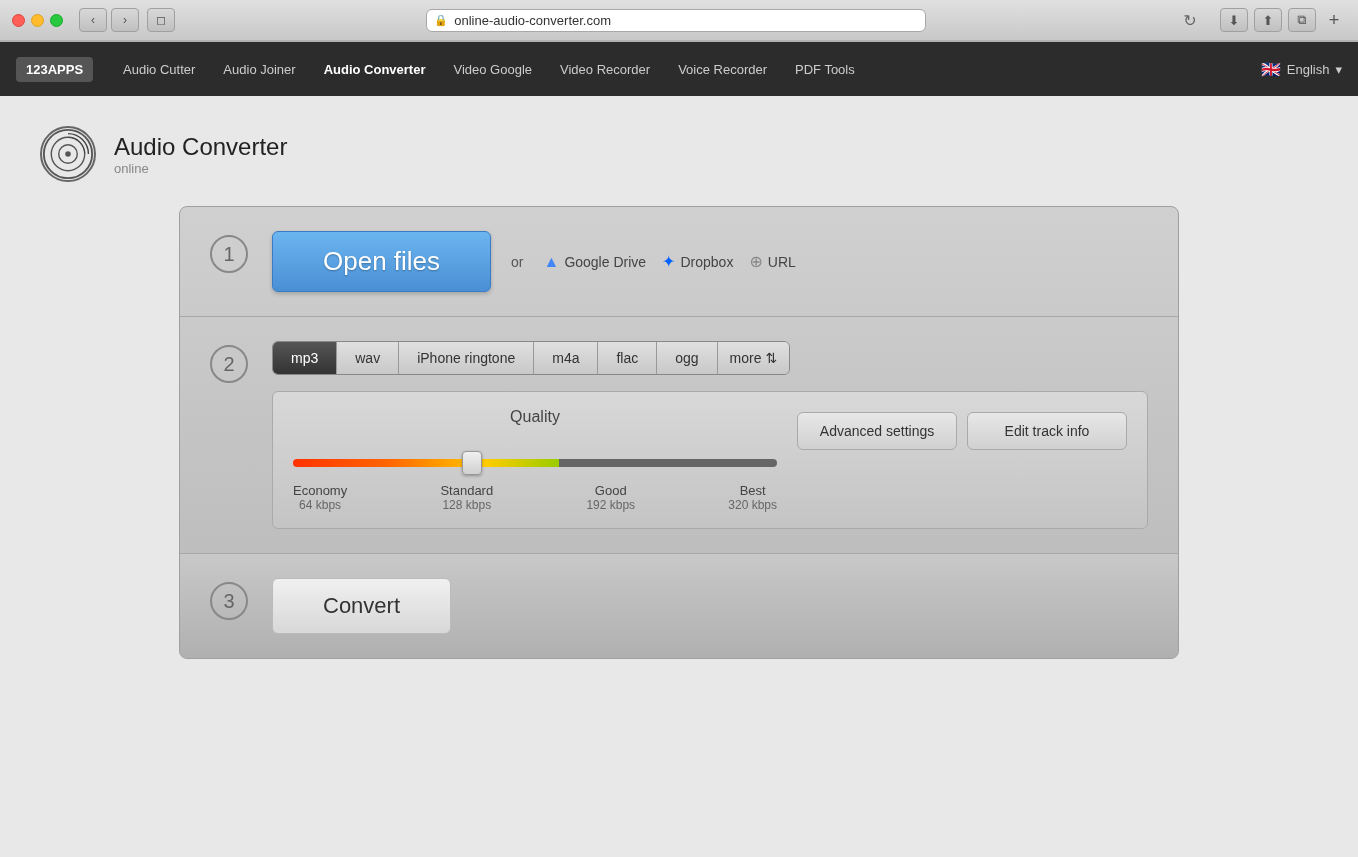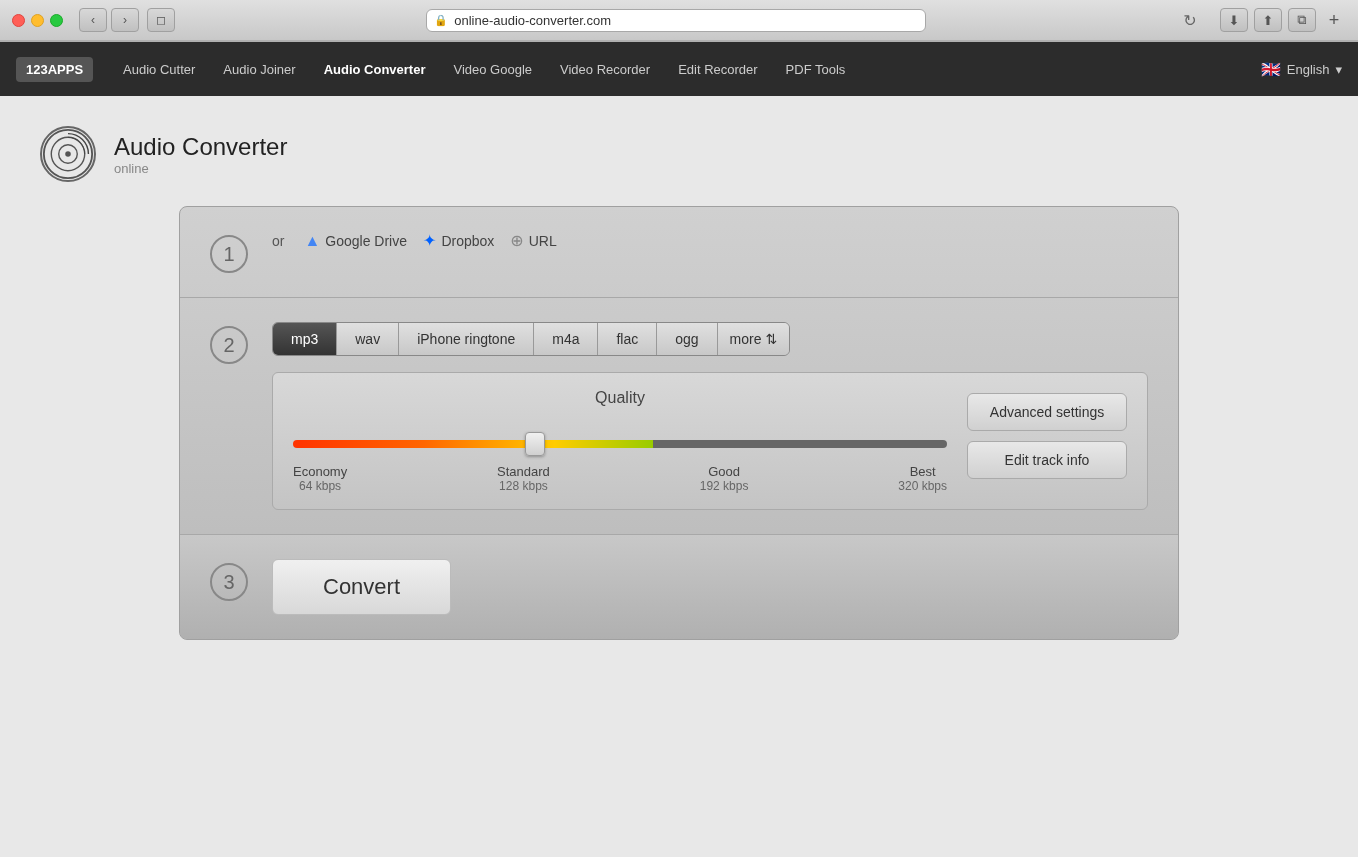--- a/index.html
+++ b/index.html
@@ -276,21 +276,21 @@
       display: flex;
       justify-content: space-between;
       margin-top: 8px;
     }
     .quality-label-item { text-align: center; }
     .quality-label-item .ql-name { font-size: 13px; color: #444; }
     .quality-label-item .ql-kbps { font-size: 12px; color: #666; }
 
     .quality-right {
       display: flex;
-      flex-direction: column;
+      flex-direction: row;
       gap: 10px;
       padding-top: 4px;
       align-items: center;
     }
     .settings-btn {
       background: linear-gradient(to bottom, #e8e8e8, #d0d0d0);
       border: 1px solid #aaa;
       border-radius: 6px;
       padding: 10px 20px;
       font-size: 14px;
@@ -347,21 +347,21 @@
 </div>
 
 <div class="app-navbar">
   <div class="brand-btn">123APPS</div>
   <nav class="nav-links">
     <a class="nav-link">Audio Cutter</a>
     <a class="nav-link">Audio Joiner</a>
     <a class="nav-link active">Audio Converter</a>
     <a class="nav-link">Video Google</a>
     <a class="nav-link">Video Recorder</a>
-    <a class="nav-link">Edit Recorder</a>
+    <a class="nav-link">Voice Recorder</a>
     <a class="nav-link">PDF Tools</a>
   </nav>
   <div class="nav-right">
     <span class="flag">🇬🇧</span>
     <span>English</span>
     <span>▾</span>
   </div>
 </div>
 
 <div class="page-content">
@@ -382,20 +382,21 @@
       <div class="app-subtitle">online</div>
     </div>
   </div>
 
   <div class="converter-box">
 
     <div class="step-section">
       <div class="step-number">1</div>
       <div class="step-content">
         <div class="open-files-row">
+          <button class="open-files-btn">Open files</button>
           <span class="or-text">or</span>
           <div class="cloud-links">
             <a class="cloud-link">
               <span style="color:#4285f4; font-size:16px;">▲</span>
               <span>Google Drive</span>
             </a>
             <a class="cloud-link">
               <span style="color:#0061ff; font-size:16px;">✦</span>
               <span>Dropbox</span>
             </a>

